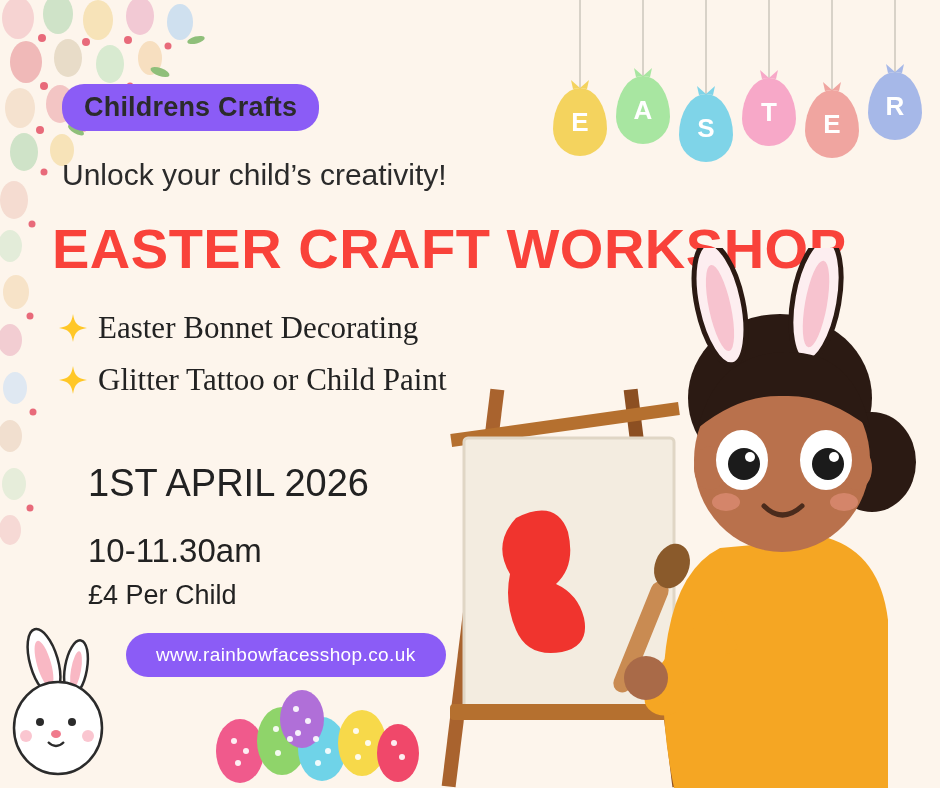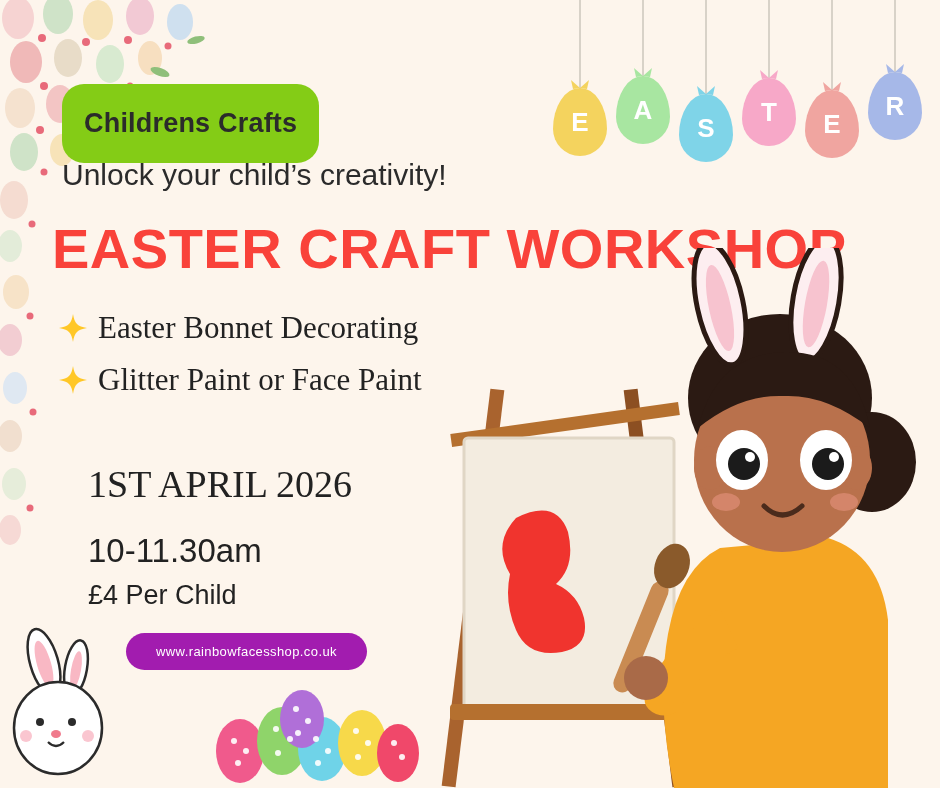--- a/index.html
+++ b/index.html
@@ -32,23 +32,23 @@
     font-family:"Liberation Sans", sans-serif;
   }
   .hang .bow{
     position:absolute;top:-12px;left:50%;transform:translateX(-50%);
     width:22px;height:14px;
   }
 
   
   .badge{
     position:absolute;left:62px;top:84px;
-    background:#84cc16;color:#2b2b2b;
+    background:#8b5cf6;color:#2b2b2b;
     font-size:27px;font-weight:bold;
-    padding:24px 22px;border-radius:22px;
+    padding:8px 22px;border-radius:22px;
     letter-spacing:.2px;
     font-family:"Liberation Sans", sans-serif;
   }
   .tagline{
     position:absolute;left:62px;top:158px;
     font-size:30px;color:#2b2b2b;
     font-family:"Liberation Sans", sans-serif;
   }
   .headline{
     position:absolute;left:52px;top:216px;
@@ -58,36 +58,36 @@
     white-space:nowrap;
   }
   .bullets{position:absolute;left:58px;top:310px;}
   .bullet{display:flex;align-items:center;margin-bottom:16px;}
   .bullet .star{width:30px;height:30px;margin-right:10px;flex:0 0 auto;}
   .bullet .btext{font-size:31px;color:#222;font-family:Liberation Serif, serif;}
 
   .date{
     position:absolute;left:88px;top:462px;
     font-size:38px;color:#222;
-    font-family:Liberation Serif, serif;
+    font-family:Liberation Sans, sans-serif;
   }
   .time{
     position:absolute;left:88px;top:532px;
     font-size:33px;color:#222;
     font-family:"Liberation Sans", sans-serif;
   }
   .price{
     position:absolute;left:88px;top:580px;
     font-size:27px;color:#222;
     font-family:"Liberation Sans", sans-serif;
   }
   .website{
     position:absolute;left:126px;top:633px;
-    background:#a21caf;color:#fff;
-    font-size:13px;
+    background:#8b5cf6;color:#fff;
+    font-size:19px;
     padding:11px 30px;border-radius:26px;
     letter-spacing:.4px;
     font-family:"Liberation Sans", sans-serif;
   }
 
   
   .bunny{position:absolute;left:0px;bottom:0px;width:120px;height:170px;}
   .eggpile{position:absolute;left:210px;bottom:4px;width:210px;height:95px;}
   .artkid{position:absolute;right:0;bottom:0;width:520px;height:540px;}
 </style>
@@ -209,21 +209,21 @@
     <div class="bullet">
       <svg class="star" viewBox="0 0 30 30">
         <path d="M15 1 C16.5 10.5 19.5 13.5 29 15 C19.5 16.5 16.5 19.5 15 29 C13.5 19.5 10.5 16.5 1 15 C10.5 13.5 13.5 10.5 15 1 Z" fill="#ffc727"></path>
       </svg>
       <span class="btext">Easter Bonnet Decorating</span>
     </div>
     <div class="bullet">
       <svg class="star" viewBox="0 0 30 30">
         <path d="M15 1 C16.5 10.5 19.5 13.5 29 15 C19.5 16.5 16.5 19.5 15 29 C13.5 19.5 10.5 16.5 1 15 C10.5 13.5 13.5 10.5 15 1 Z" fill="#ffc727"></path>
       </svg>
-      <span class="btext">Glitter Paint or Face Paint</span>
+      <span class="btext">Glitter Tattoo or Child Paint</span>
     </div>
   </div>
 
   <div class="date">1ST APRIL 2026</div>
   <div class="time">10-11.30am</div>
   <div class="price">£4 Per Child</div>
   <div class="website">www.rainbowfacesshop.co.uk</div>
 
   <svg class="bunny" viewBox="0 0 120 170">
     <ellipse cx="44" cy="44" rx="14" ry="34" fill="#ffffff" stroke="#2b2b2b" stroke-width="2.5" transform="rotate(-16 44 44)"></ellipse>

